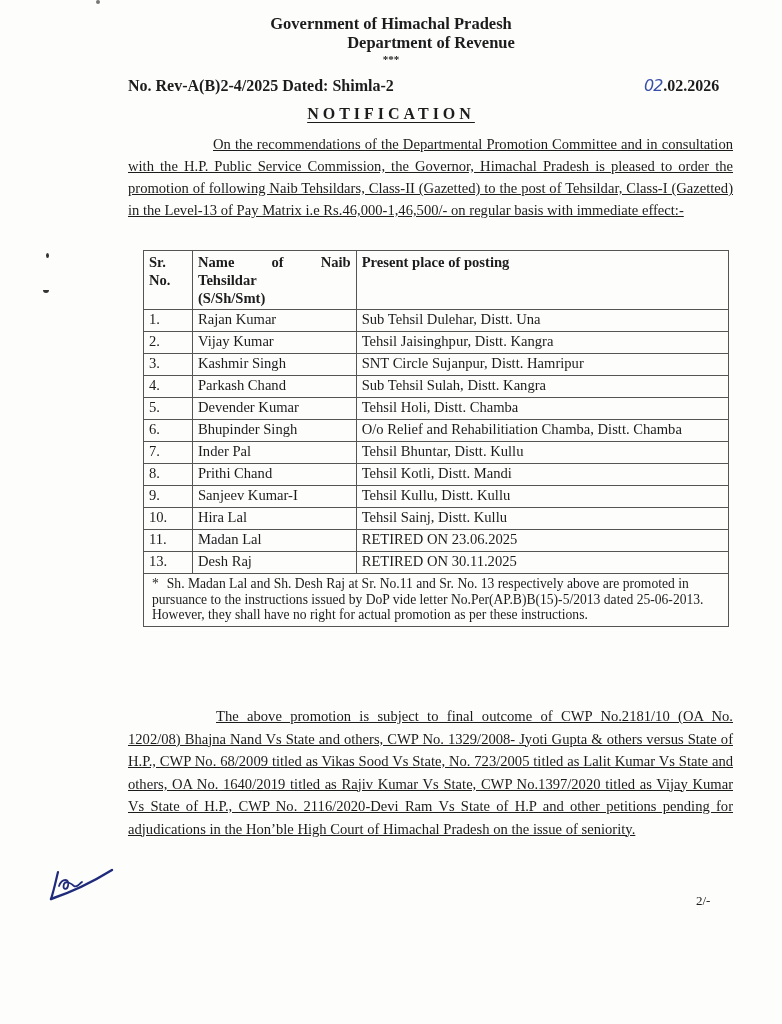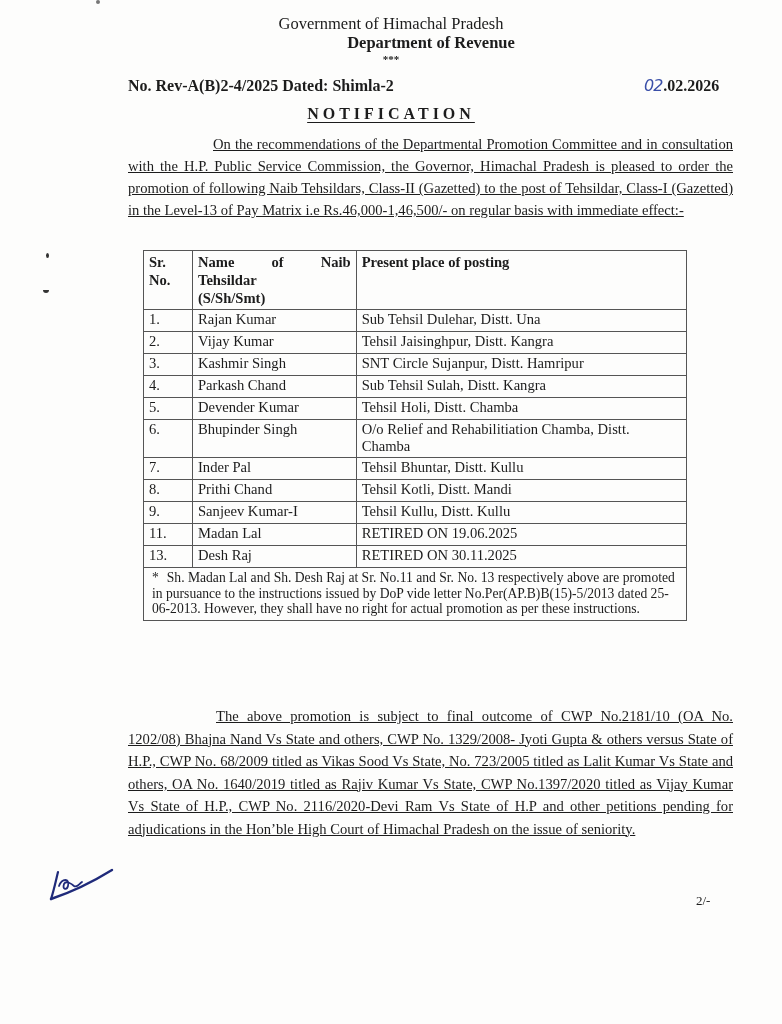--- a/index.html
+++ b/index.html
@@ -13,21 +13,21 @@
       position: relative;
       overflow: hidden;
       font-family: "Liberation Serif", "DejaVu Serif", serif;
       color: #1c1c1c;
       background: #fdfdfc;
     }
     .abs { position: absolute; }
     .center { text-align: center; }
     .gov-title {
       left: 0; width: 782px; top: 14px;
-      font-size: 16.5px; font-weight: normal; line-height: 19px;
+      font-size: 16.5px; font-weight: bold; line-height: 19px;
     }
     .dept-title {
       left: 0; width: 782px; top: 33px;
       font-size: 16.5px; font-weight: bold; line-height: 19px; padding-left: 40px;
     }
     .stars {
       left: 0; width: 782px; top: 53px;
       font-size: 11px; font-weight: bold; line-height: 12px;
     }
     .ref-no {
@@ -59,21 +59,21 @@
       text-align: justify;
       text-decoration: underline;
     }
     .para1 {
       left: 128px; top: 133px; width: 605px;
       text-indent: 85px;
     }
     table.promo {
       position: absolute;
       left: 143px; top: 250px;
-      width: 544px;
+      width: 586px;
       border-collapse: collapse;
       font-size: 14.6px;
       line-height: 17px;
     }
     table.promo td, table.promo th {
       border: 1px solid #555;
       padding: 1px 5px 2px 5px;
       vertical-align: top;
       text-align: left;
     }
@@ -197,23 +197,28 @@
         <td>8.</td>
         <td>Prithi Chand</td>
         <td>Tehsil Kotli, Distt. Mandi</td>
       </tr>
     <tr>
         <td>9.</td>
         <td>Sanjeev Kumar-I</td>
         <td>Tehsil Kullu, Distt. Kullu</td>
       </tr>
     <tr>
+        <td>10.</td>
+        <td>Hira Lal</td>
+        <td>Tehsil Sainj, Distt. Kullu</td>
+      </tr>
+    <tr>
         <td>11.</td>
         <td>Madan Lal</td>
-        <td>RETIRED ON 19.06.2025</td>
+        <td>RETIRED ON 23.06.2025</td>
       </tr>
     <tr>
         <td>13.</td>
         <td>Desh Raj</td>
         <td>RETIRED ON 30.11.2025</td>
       </tr>
     <tr>
       <td colspan="3" class="note-cell"><span class="note-star">*</span><span>Sh. Madan Lal and Sh. Desh Raj at Sr. No.11 and Sr. No. 13 respectively above are promoted in pursuance to the instructions issued by DoP vide letter No.Per(AP.B)B(15)-5/2013 dated 25-06-2013. However, they shall have no right for actual promotion as per these instructions.</span></td>
     </tr>
   </tbody>

